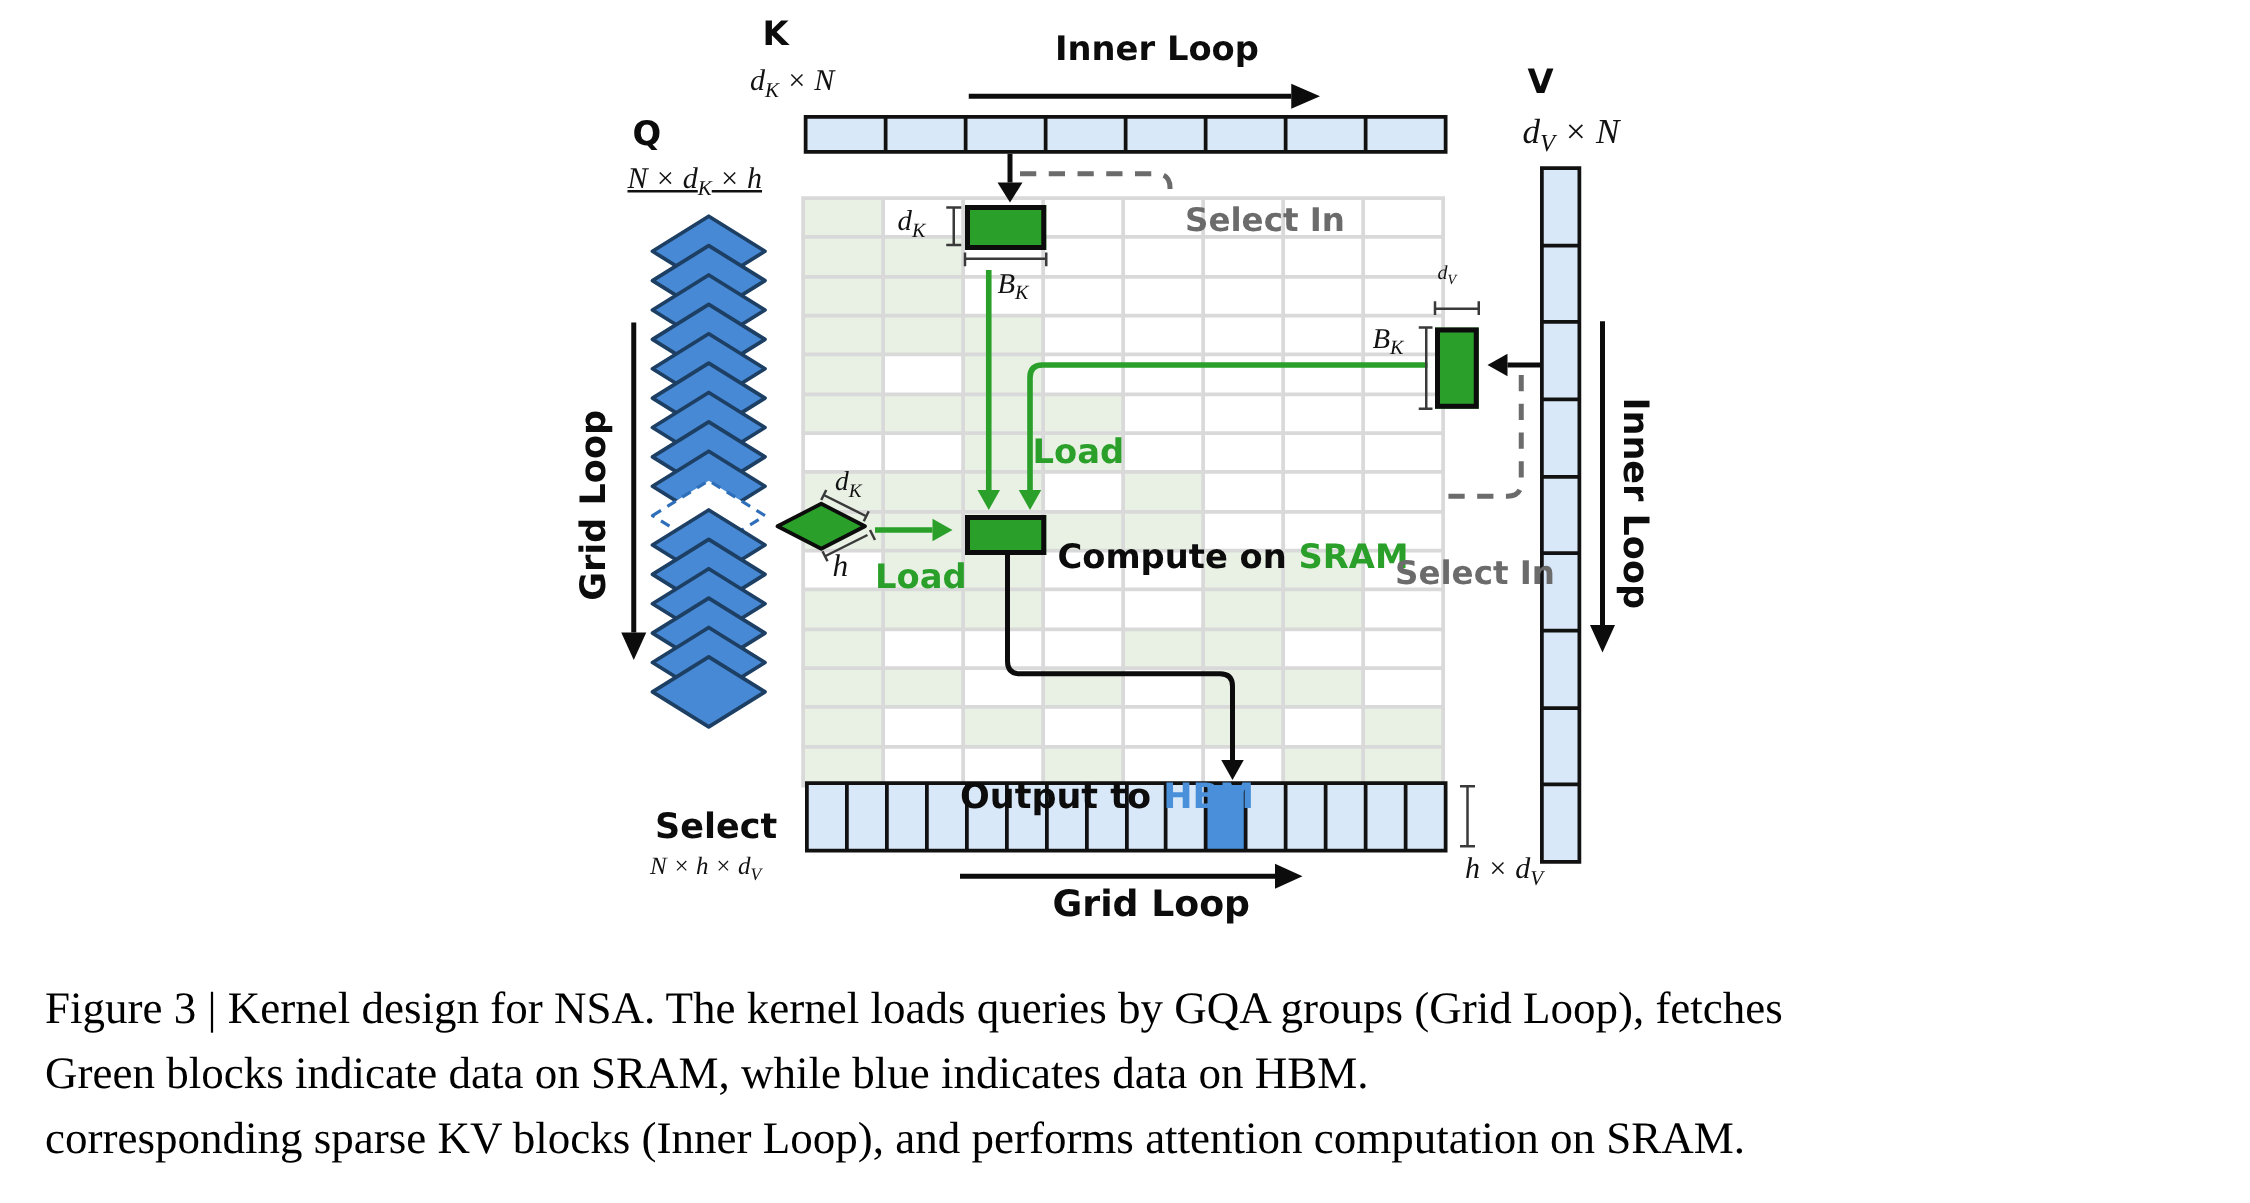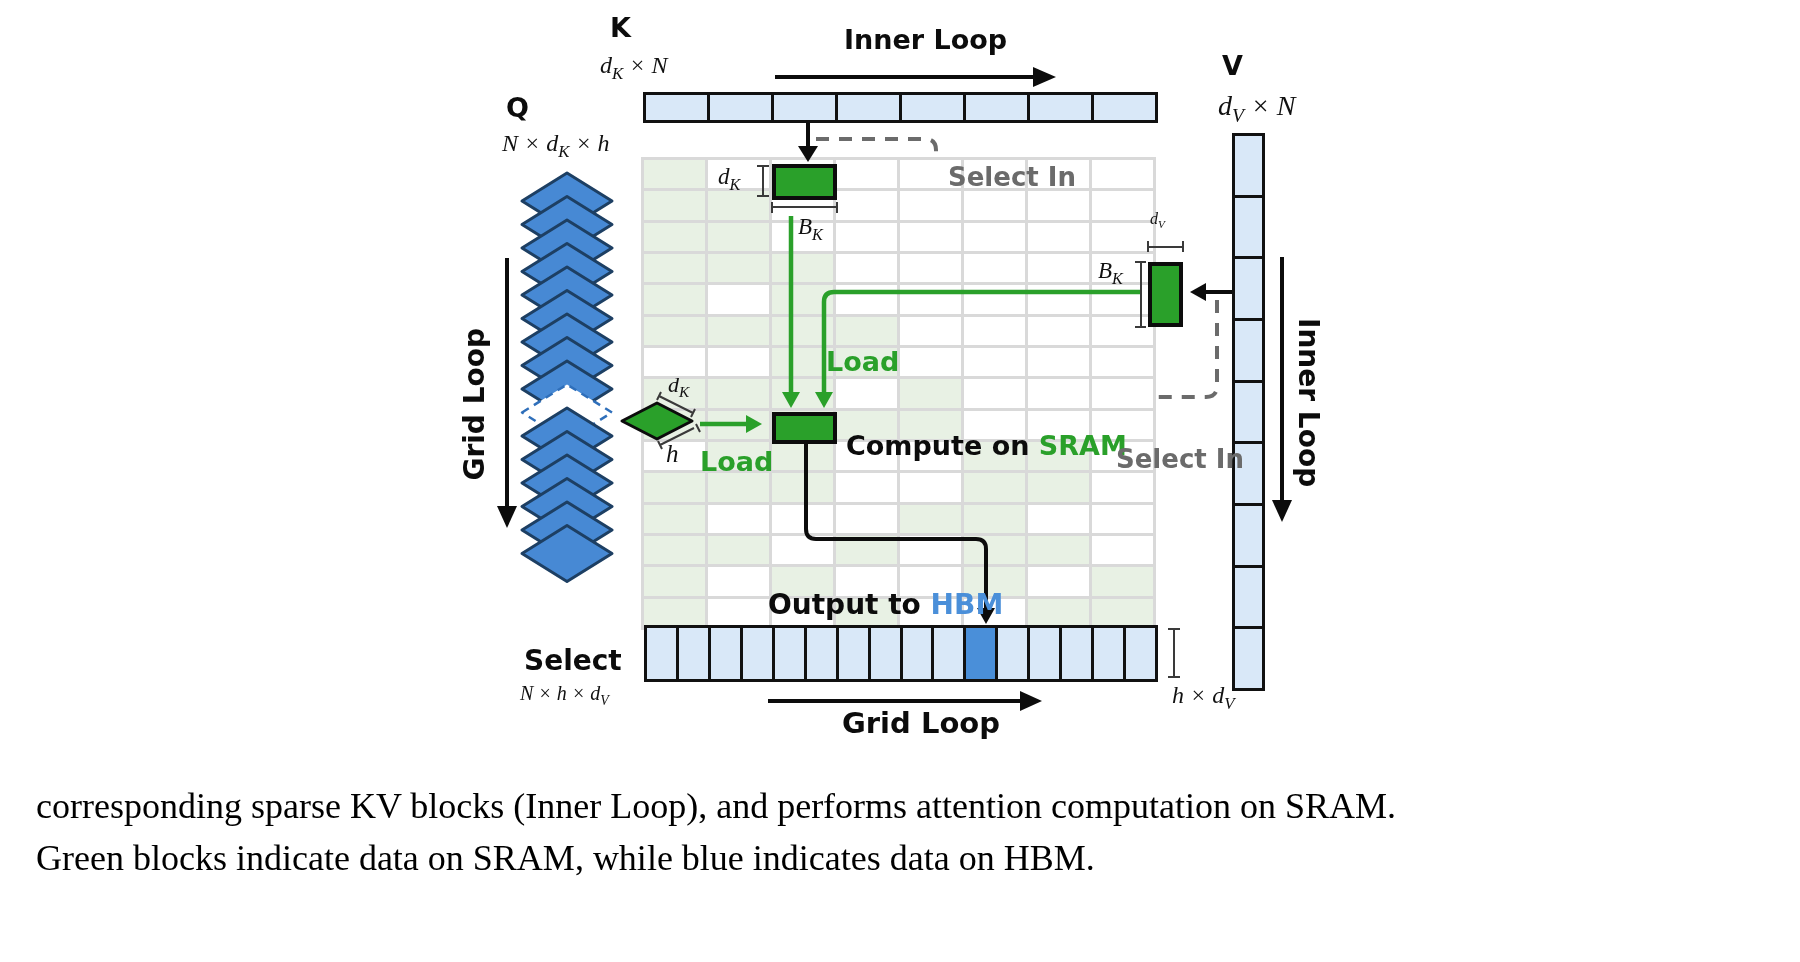--- a/index.html
+++ b/index.html
@@ -303,21 +303,21 @@
       <path d="M694 428 L660 445 M696 424 L700 432 M658 441 L662 449"></path>
     </g>
   </svg>
 
   <div class="abs bold-label" style="left:610px;top:12px;font-size:27px;">K</div>
   <div class="abs math" style="left:600px;top:52px;font-size:24px;">d<sub>K</sub> × N</div>
   <div class="abs bold-label" style="left:844px;top:24px;font-size:27px;">Inner Loop</div>
   <div class="abs gray-text" style="left:948px;top:122px;font-size:26px;">Select In</div>
 
   <div class="abs bold-label" style="left:506px;top:92px;font-size:27px;">Q</div>
-  <div class="abs math" style="left:502px;top:130px;font-size:24px;">N × d<sub>K</sub> × h</div>
+  <div class="abs math" style="left:502px;top:130px;font-size:24px;text-decoration:underline;">N × d<sub>K</sub> × h</div>
   <div class="abs bold-label vtext-up" style="left:458px;top:328px;font-size:28px;">Grid Loop</div>
 
   <div class="abs bold-label" style="left:1222px;top:50px;font-size:27px;">V</div>
   <div class="abs math" style="left:1218px;top:90px;font-size:28px;">d<sub>V</sub> × N</div>
   <div class="abs bold-label vtext-down" style="left:1292px;top:318px;font-size:28px;">Inner Loop</div>
 
   <div class="abs math" style="left:718px;top:164px;font-size:23px;">d<sub>K</sub></div>
   <div class="abs math" style="left:798px;top:214px;font-size:23px;">B<sub>K</sub></div>
   <div class="abs green-text" style="left:826px;top:346px;font-size:27px;">Load</div>
 
@@ -326,26 +326,27 @@
   <div class="abs green-text" style="left:700px;top:446px;font-size:27px;">Load</div>
 
   <div class="abs bold-label" style="left:846px;top:430px;font-size:27px;text-align:center;">
     <span>Compute on </span><span class="green-text">SRAM</span>
   </div>
 
   <div class="abs math" style="left:1150px;top:210px;font-size:16px;">d<sub>V</sub></div>
   <div class="abs math" style="left:1098px;top:258px;font-size:23px;">B<sub>K</sub></div>
   <div class="abs gray-text" style="left:1116px;top:404px;font-size:26px;">Select In</div>
 
-  <div class="abs bold-label" style="left:768px;top:588px;font-size:28px;">
+  <div class="abs bold-label" style="left:768px;top:620px;font-size:28px;">
     <span>Output to </span><span class="blue-text" style="font-weight:bold;">HBM</span>
   </div>
 
   <div class="abs bold-label" style="left:524px;top:644px;font-size:28px;">Select</div>
   <div class="abs math" style="left:520px;top:682px;font-size:20px;">N × h × d<sub>V</sub></div>
   <div class="abs math" style="left:1172px;top:682px;font-size:24px;">h × d<sub>V</sub></div>
   <div class="abs bold-label" style="left:842px;top:706px;font-size:29px;">Grid Loop</div>
 
   <div class="caption">
+    <div>Figure 3 | Kernel design for NSA. The kernel loads queries by GQA groups (Grid Loop), fetches</div>
+    <div>Green blocks indicate data on SRAM, while blue indicates data on HBM.</div>
     <div>corresponding sparse KV blocks (Inner Loop), and performs attention computation on SRAM.</div>
-    <div>Green blocks indicate data on SRAM, while blue indicates data on HBM.</div>
   </div>
 </div>
 
 </body></html>

